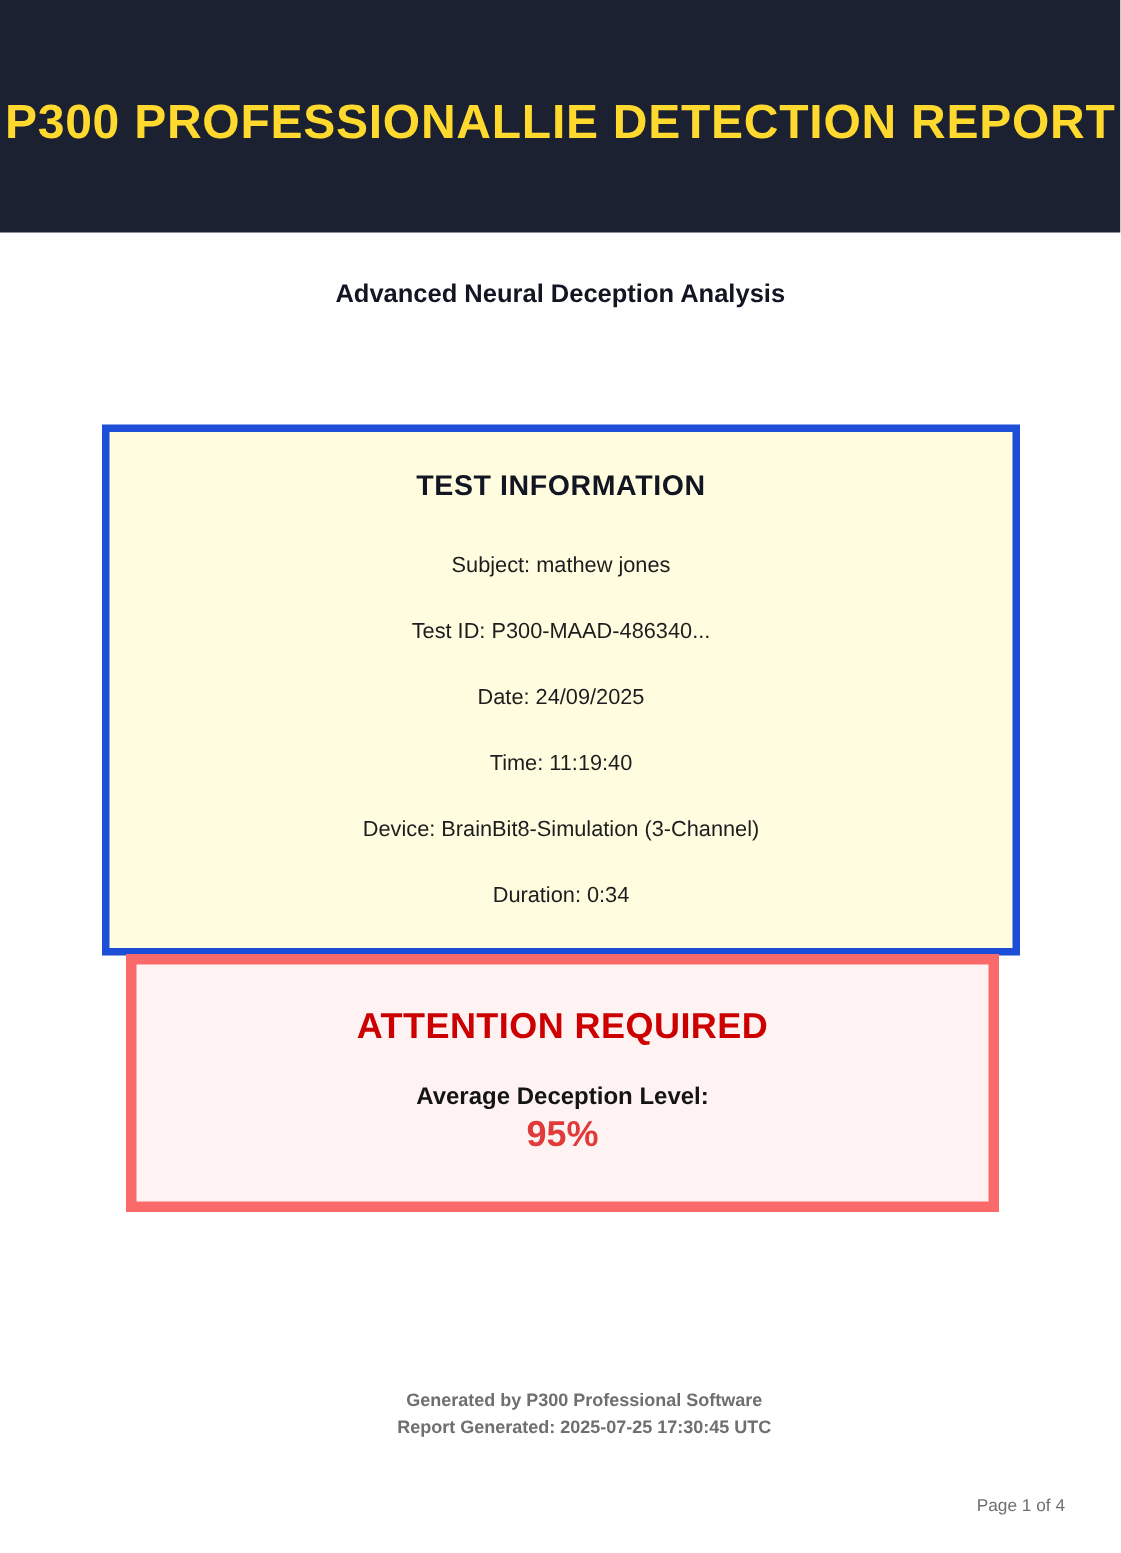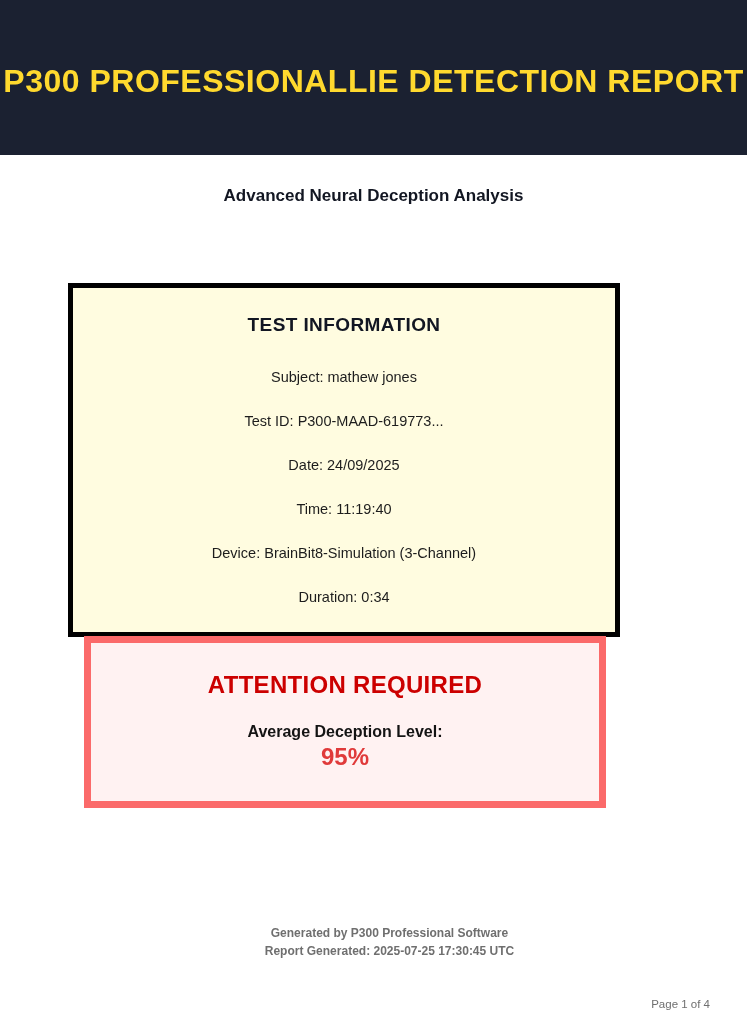--- a/index.html
+++ b/index.html
@@ -50,23 +50,23 @@
     font-weight: bold;
     color: #121622;
     margin-top: 31px;
   }
 
   
   .info-box {
     position: absolute;
     left: 68px;
     top: 283px;
-    width: 552px;
+    width: 612px;
     box-sizing: border-box;
-    border: 5px solid #000000;
+    border: 5px solid #1d4ed8;
     background: #fffce0;
     padding: 26px 10px 22px 10px;
   }
   .info-title {
     text-align: center;
     font-size: 19px;
     font-weight: bold;
     color: #121622;
     letter-spacing: 0.4px;
     margin-bottom: 29px;
@@ -77,21 +77,21 @@
     color: #1d1d1d;
     line-height: 25px;
     margin-top: 19px;
   }
 
   
   .alert-box {
     position: absolute;
     left: 84px;
     top: 636px;
-    width: 522px;
+    width: 582px;
     box-sizing: border-box;
     border: 7px solid #fb6a6a;
     background: #fff2f2;
     padding: 28px 10px 30px 10px;
   }
   .alert-title {
     text-align: center;
     font-size: 24px;
     font-weight: bold;
     color: #cc0000;
@@ -142,21 +142,21 @@
   <div class="header">
     <div class="header-line">P300 PROFESSIONAL</div>
     <div class="header-line">LIE DETECTION REPORT</div>
   </div>
 
   <div class="subtitle">Advanced Neural Deception Analysis</div>
 
   <div class="info-box">
     <div class="info-title">TEST INFORMATION</div>
     <div class="info-row">Subject: mathew jones</div>
-    <div class="info-row">Test ID: P300-MAAD-619773...</div>
+    <div class="info-row">Test ID: P300-MAAD-486340...</div>
     <div class="info-row">Date: 24/09/2025</div>
     <div class="info-row">Time: 11:19:40</div>
     <div class="info-row">Device: BrainBit8-Simulation (3-Channel)</div>
     <div class="info-row">Duration: 0:34</div>
   </div>
 
   <div class="alert-box">
     <div class="alert-title">ATTENTION REQUIRED</div>
     <div class="alert-label">Average Deception Level:</div>
     <div class="alert-value">95%</div>

